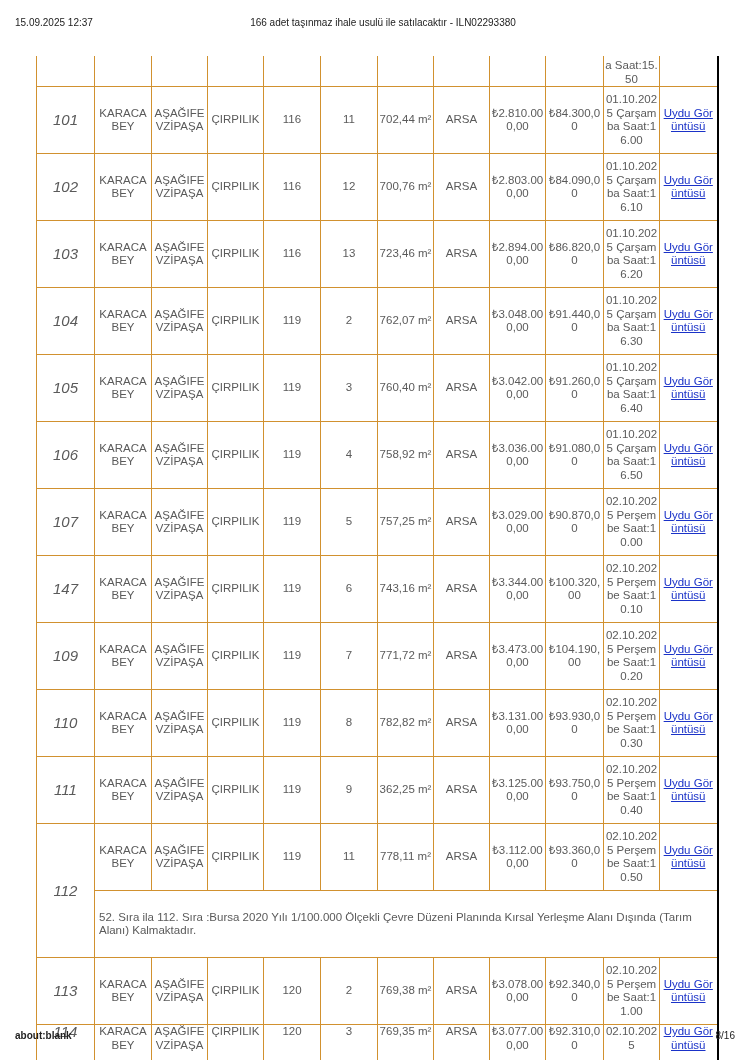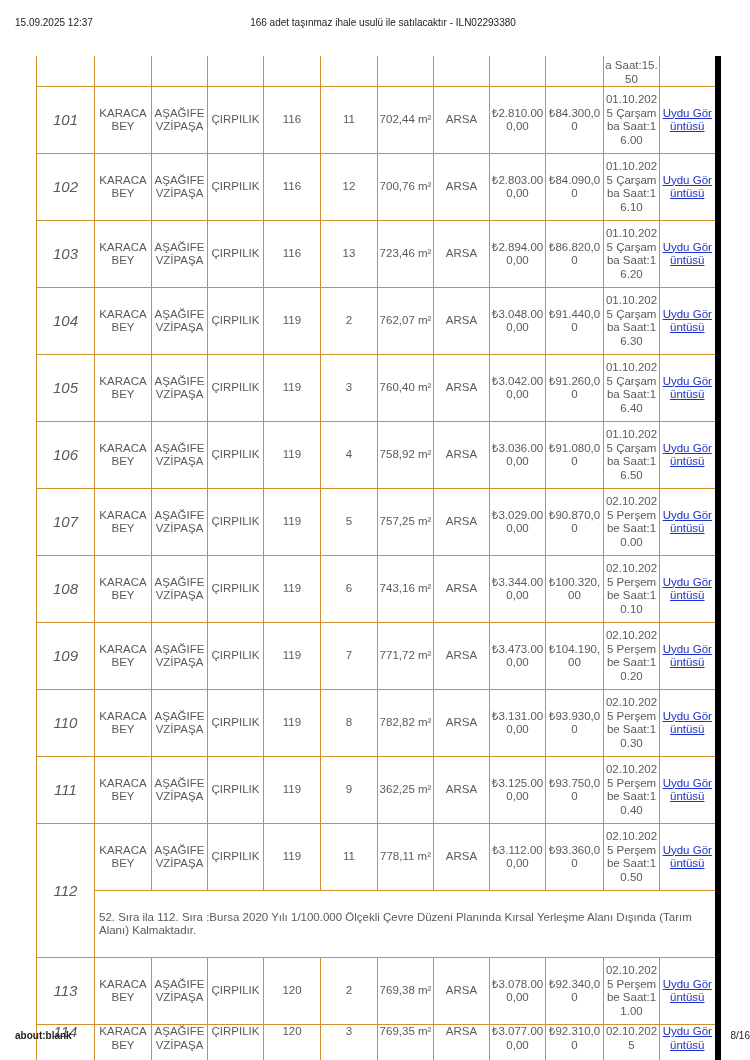--- a/index.html
+++ b/index.html
@@ -3,25 +3,25 @@
 <meta charset="utf-8">
 <style>
   html, body { margin:0; padding:0; background:#ffffff; }
   body { width:750px; height:1060px; position:relative; overflow:hidden;
          font-family:"Liberation Sans", sans-serif; color:#555; }
   .print-header { position:absolute; top:17px; left:0; width:750px; height:14px; font-size:10px; color:#222; }
   .print-header .date { position:absolute; left:15px; top:0; }
   .print-header .title { position:absolute; left:0; width:750px; text-align:center; top:0;margin-left:8px; }
   .print-footer { position:absolute; top:1030px; left:0; width:750px; font-size:10px; color:#222; }
   .print-footer .url { position:absolute; left:15px;font-weight:bold; }
-  .print-footer .page { position:absolute; right:0; }
+  .print-footer .page { position:absolute; right:15px; }
 
   table.grid { position:absolute; top:32px; left:36px; border-collapse:collapse; table-layout:fixed; width:681px;margin-top:24px; }
   table.grid td { border:1.5px solid #d1912f; text-align:center; vertical-align:middle; font-size:11.5px; line-height:13.5px; color:#5a5a5a; padding:0 1px; overflow:hidden; word-break:break-all; }
-  table.grid td.last { border-right:6px solid #000000; border-top-color:#d1912f; }
+  table.grid td.last { border-right:2px solid #000000; border-top-color:#d1912f; }
   table.grid tr.top td { border-top:none; height:30px; vertical-align:bottom; }
   table.grid tr.row td { height:66px; }
   table.grid tr.note td.note { text-align:left; padding:20px 4px; height:26px; line-height:13px; word-break:normal; }
   table.grid tr.partial td { height:35px; vertical-align:top; border-bottom:none; }
   table.grid td.sira { font-size:15px;font-style:italic; }
   a.link { color:#1a32c8; text-decoration:underline; font-size:11.5px; }
 </style>
 </head>
 <body>
 
@@ -152,21 +152,21 @@
         <td>119</td>
         <td>5</td>
         <td>757,25 m²</td>
         <td>ARSA</td>
         <td>₺3.029.000,00</td>
         <td>₺90.870,00</td>
         <td>02.10.2025 Perşembe Saat:10.00</td>
         <td class="last"><a class="link" href="#">Uydu Görüntüsü</a></td>
       </tr>
       <tr class="row">
-        <td class="sira">108</td>
+        <td class="sira">147</td>
         <td>KARACABEY</td>
         <td>AŞAĞIFEVZİPAŞA</td>
         <td>ÇIRPILIK</td>
         <td>119</td>
         <td>6</td>
         <td>743,16 m²</td>
         <td>ARSA</td>
         <td>₺3.344.000,00</td>
         <td>₺100.320,00</td>
         <td>02.10.2025 Perşembe Saat:10.10</td>

